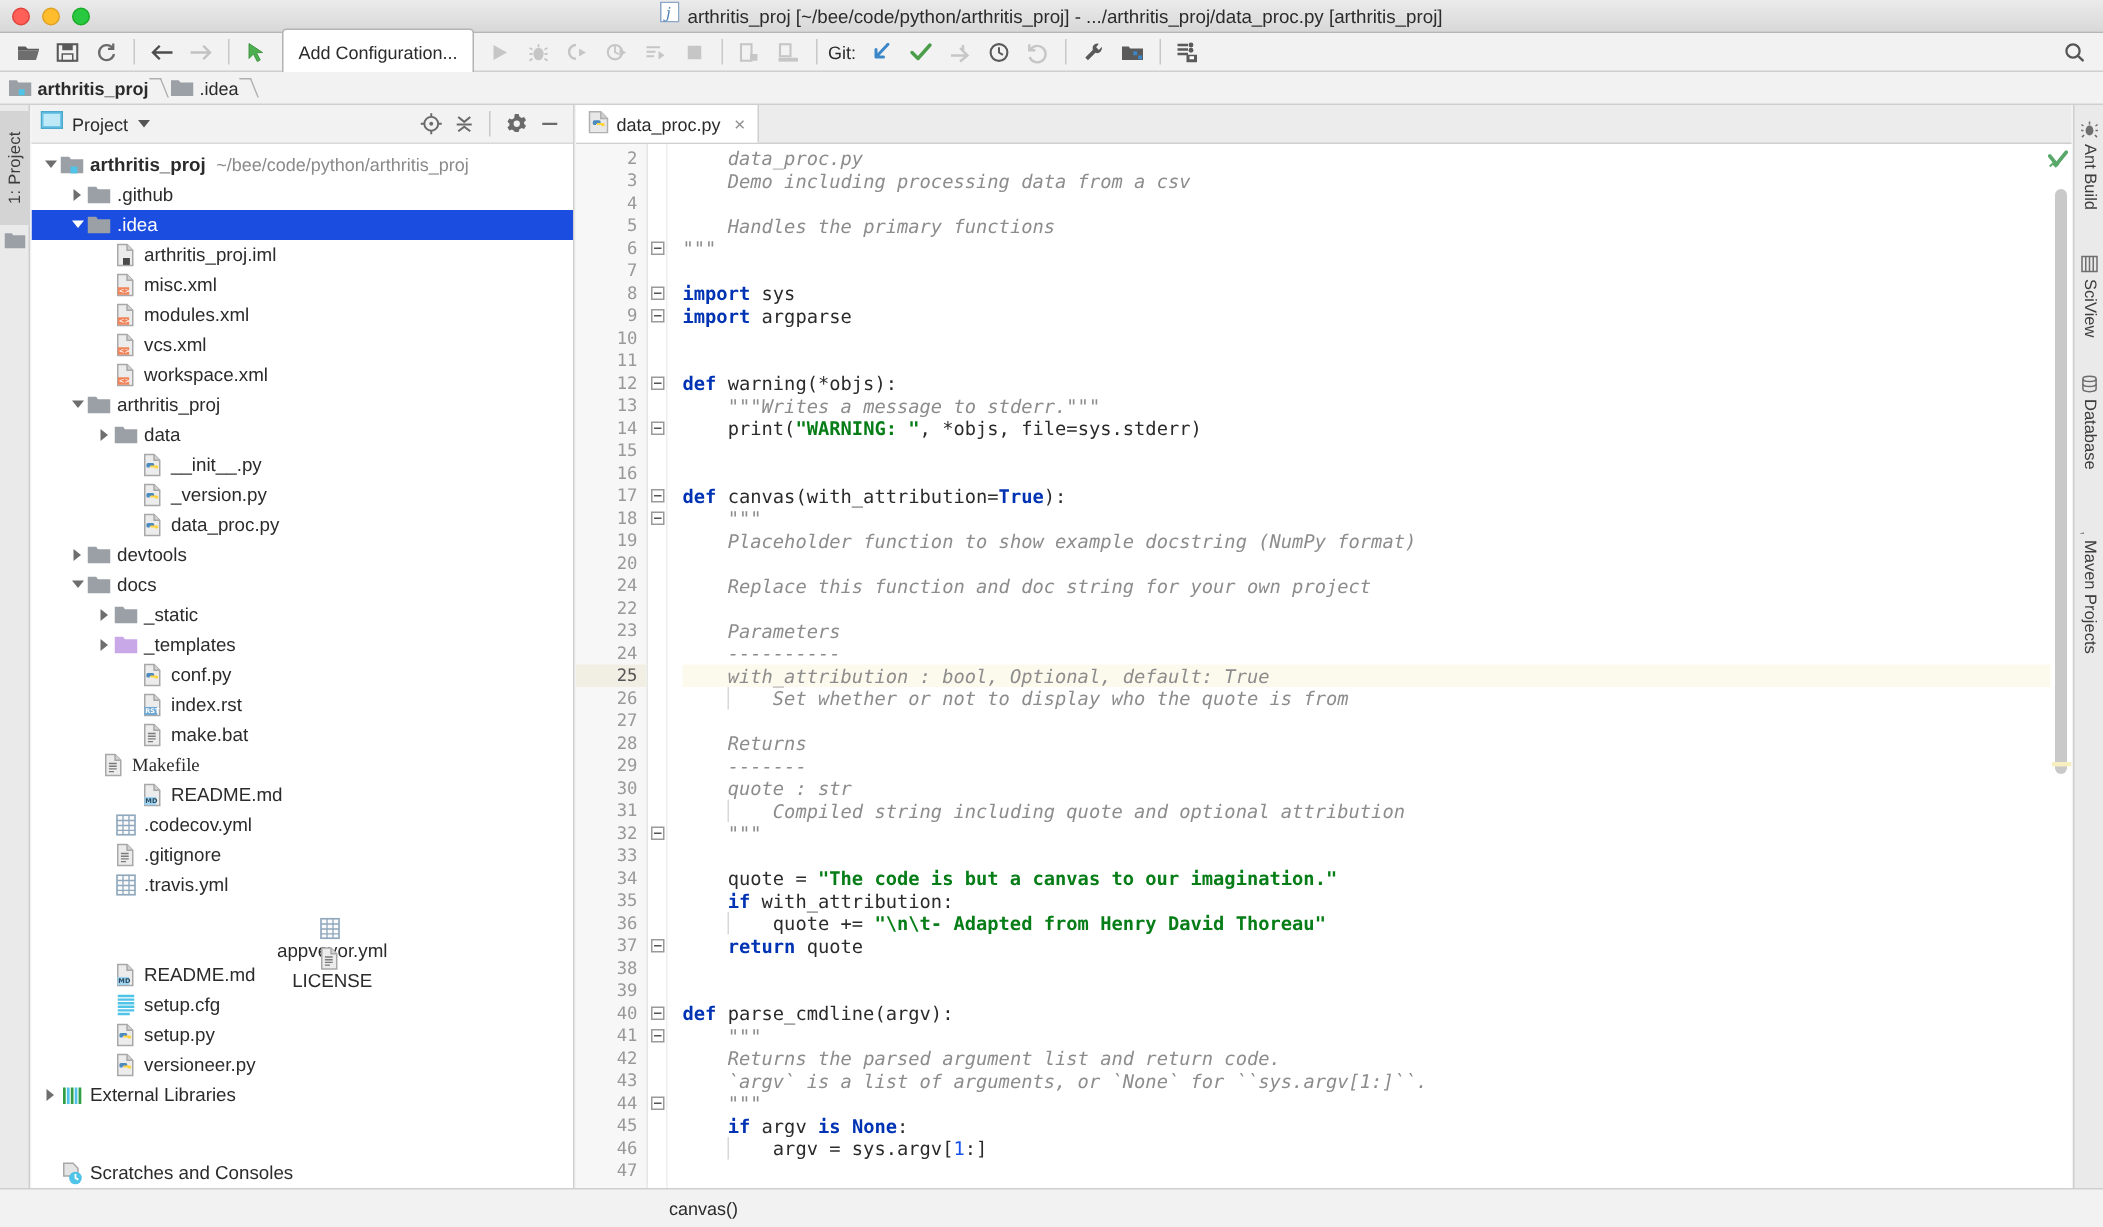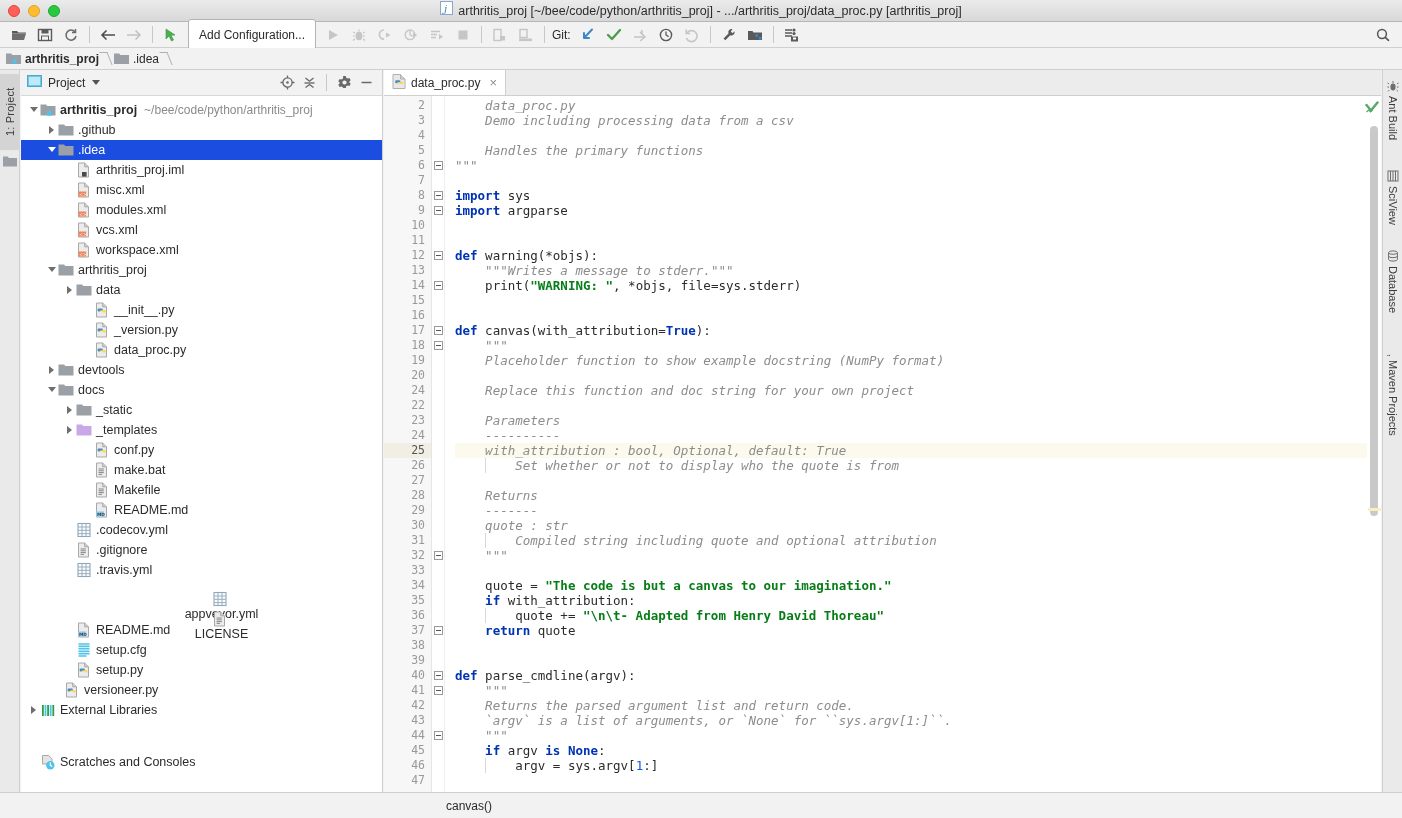--- a/index.html
+++ b/index.html
@@ -650,25 +650,35 @@
               <path d="M4.6 6.6 h3.2 a1 1 0 0 1 1 1 v1.3 h-3 v0.7 h-1.2 a1 1 0 0 1 -1-1 V7.6 a1 1 0 0 1 1-1z" fill="#4b8bbe"></path>
               <path d="M9.6 8.3 h-3.2 v1.3 h3 v0.8 h1.1 a1 1 0 0 0 1-1 V9.3 a1 1 0 0 0 -1-1z" fill="#ffd43b"></path>
             </svg></span>
           <span class="tlabel">conf.py</span>
         </div>
         <div class="trow" style="padding-left: 62px;">
           <span class="tarrow "></span>
           <span class="ticon"><svg width="16" height="16" viewBox="0 0 16 16">
               <path d="M2.5 1 h6.2 L12.5 4.8 V15 H2.5 Z" fill="#ececec" stroke="#a8a8a8"></path>
               <path d="M8.7 1 V4.8 H12.5" fill="#d2d2d2" stroke="#a8a8a8"></path>
+              <rect x="2.3" y="9.3" width="8.4" height="5.4" fill="#6fa8d4"></rect>
+              <text x="2.9" y="13.6" font-family="DejaVu Sans, sans-serif" font-size="4.3" fill="#fff" font-weight="bold">RST</text>
+            </svg></span>
+          <span class="tlabel">index.rst</span>
+        </div>
+        <div class="trow" style="padding-left: 62px;">
+          <span class="tarrow "></span>
+          <span class="ticon"><svg width="16" height="16" viewBox="0 0 16 16">
+              <path d="M2.5 1 h6.2 L12.5 4.8 V15 H2.5 Z" fill="#ececec" stroke="#a8a8a8"></path>
+              <path d="M8.7 1 V4.8 H12.5" fill="#d2d2d2" stroke="#a8a8a8"></path>
               <path d="M4.6 7 h5.2 M4.6 8.8 h5.2 M4.6 10.6 h5.2 M4.6 12.4 h3.4" stroke="#7a7a7a" stroke-width="0.9"></path>
             </svg></span>
           <span class="tlabel">make.bat</span>
         </div>
-        <div class="trow" style="padding-left: 62px;">
+        <div class="trow" style="padding-left: 36px; font-family: Liberation Serif, serif;">
           <span class="tarrow "></span>
           <span class="ticon"><svg width="16" height="16" viewBox="0 0 16 16">
               <path d="M2.5 1 h6.2 L12.5 4.8 V15 H2.5 Z" fill="#ececec" stroke="#a8a8a8"></path>
               <path d="M8.7 1 V4.8 H12.5" fill="#d2d2d2" stroke="#a8a8a8"></path>
               <path d="M4.6 7 h5.2 M4.6 8.8 h5.2 M4.6 10.6 h5.2 M4.6 12.4 h3.4" stroke="#7a7a7a" stroke-width="0.9"></path>
             </svg></span>
           <span class="tlabel">Makefile</span>
         </div>
         <div class="trow" style="padding-left: 62px;">
           <span class="tarrow "></span>
@@ -743,21 +753,21 @@
         <div class="trow" style="padding-left: 44px;">
           <span class="tarrow "></span>
           <span class="ticon"><svg width="16" height="16" viewBox="0 0 16 16">
               <path d="M2.5 1 h6.2 L12.5 4.8 V15 H2.5 Z" fill="#ececec" stroke="#a8a8a8"></path>
               <path d="M8.7 1 V4.8 H12.5" fill="#d2d2d2" stroke="#a8a8a8"></path>
               <path d="M4.6 6.6 h3.2 a1 1 0 0 1 1 1 v1.3 h-3 v0.7 h-1.2 a1 1 0 0 1 -1-1 V7.6 a1 1 0 0 1 1-1z" fill="#4b8bbe"></path>
               <path d="M9.6 8.3 h-3.2 v1.3 h3 v0.8 h1.1 a1 1 0 0 0 1-1 V9.3 a1 1 0 0 0 -1-1z" fill="#ffd43b"></path>
             </svg></span>
           <span class="tlabel">setup.py</span>
         </div>
-        <div class="trow" style="padding-left: 32px;">
+        <div class="trow" style="padding-left: 44px;">
           <span class="tarrow "></span>
           <span class="ticon"><svg width="16" height="16" viewBox="0 0 16 16">
               <path d="M2.5 1 h6.2 L12.5 4.8 V15 H2.5 Z" fill="#ececec" stroke="#a8a8a8"></path>
               <path d="M8.7 1 V4.8 H12.5" fill="#d2d2d2" stroke="#a8a8a8"></path>
               <path d="M4.6 6.6 h3.2 a1 1 0 0 1 1 1 v1.3 h-3 v0.7 h-1.2 a1 1 0 0 1 -1-1 V7.6 a1 1 0 0 1 1-1z" fill="#4b8bbe"></path>
               <path d="M9.6 8.3 h-3.2 v1.3 h3 v0.8 h1.1 a1 1 0 0 0 1-1 V9.3 a1 1 0 0 0 -1-1z" fill="#ffd43b"></path>
             </svg></span>
           <span class="tlabel">versioneer.py</span>
         </div>
         <div class="trow" style="padding-left: 8px;">

